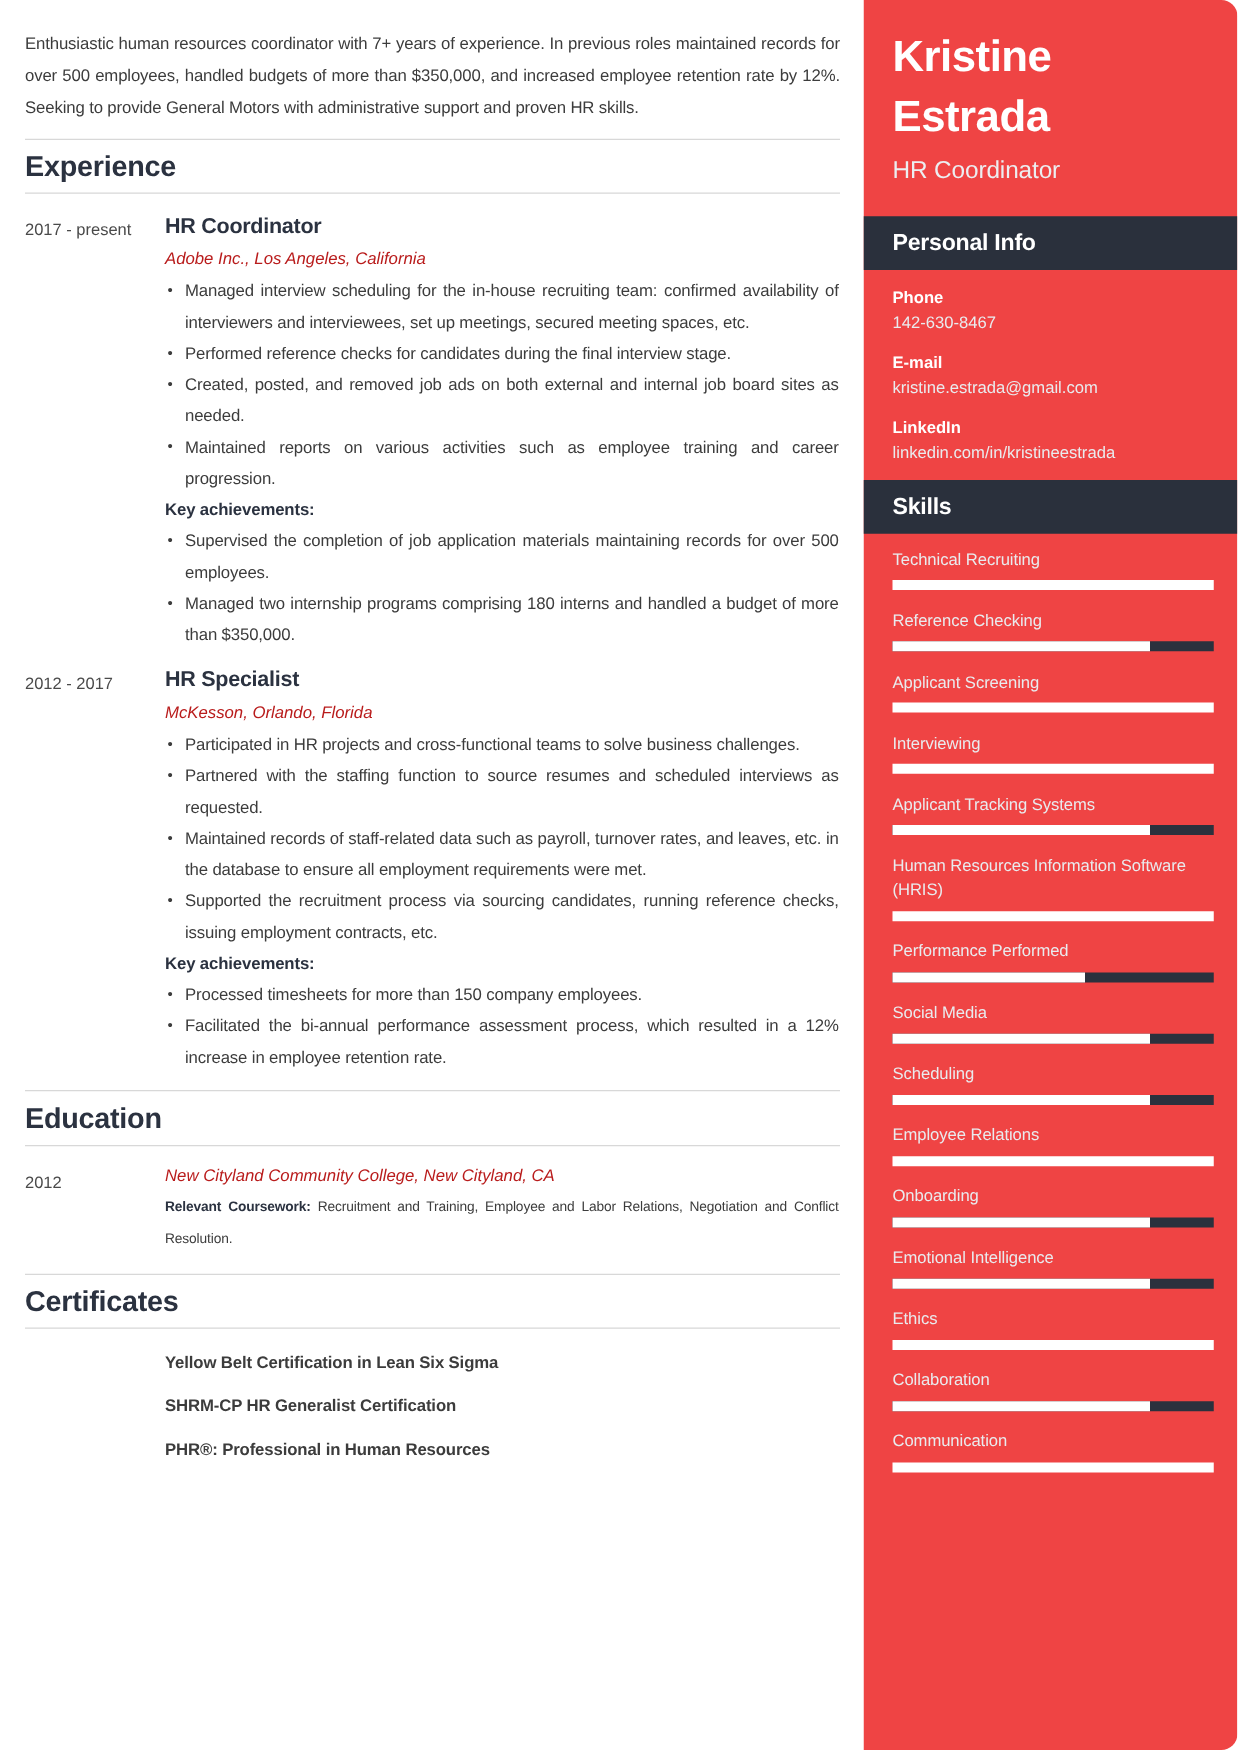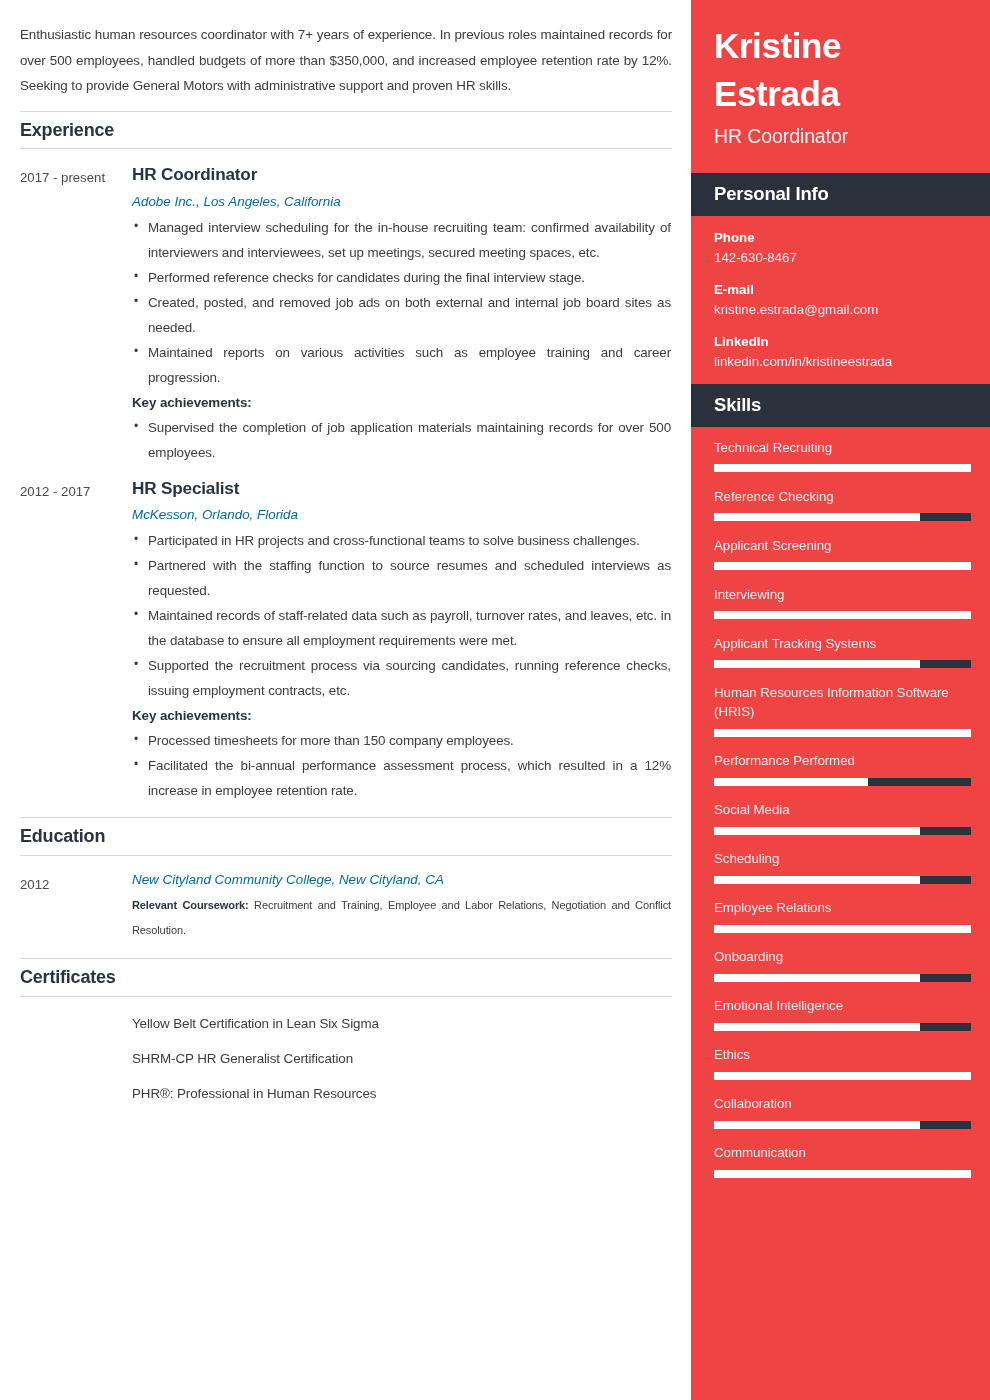--- a/index.html
+++ b/index.html
@@ -12,20 +12,21 @@
   }
 
   .page {
     position: relative;
     width: 990px;
     height: 1400px;
     display: flex;
     align-items: stretch;
     background: #ffffff;
     overflow: hidden;
+    border-radius: 13px;
   }
 
   
   .main {
     width: 691px;
     flex: 0 0 691px;
     padding: 22px 19px 0 20px;
     background: #ffffff;
   }
 
@@ -42,21 +43,21 @@
   .section {
     margin-top: 0;
   }
   .section-head {
     border-top: 1px solid #d8d8d8;
     border-bottom: 1px solid #d8d8d8;
     padding: 9px 0 8px 0;
     margin-bottom: 14px;
   }
   .section-head h2 {
-    font-size: 18px;
+    font-size: 23px;
     font-weight: bold;
     color: #2b3240;
     letter-spacing: -0.2px;
     line-height: 1.1;
   }
 
   
   .entry {
     display: flex;
     align-items: flex-start;
@@ -79,21 +80,21 @@
     font-size: 17.2px;
     font-weight: bold;
     color: #2b3240;
     line-height: 1.35;
     letter-spacing: -0.2px;
     margin-bottom: 5px;
   }
   .entry-sub {
     font-size: 13.4px;
     font-style: italic;
-    color: #0369a1;
+    color: #b91c1c;
     line-height: 1.5;
     margin-bottom: 3px;
   }
 
   ul.bullets { list-style: none; }
   ul.bullets li {
     position: relative;
     padding-left: 16px;
     font-size: 13.4px;
     line-height: 25px;
@@ -121,21 +122,21 @@
 
   .edu-course {
     font-size: 11px;
     line-height: 25px;
     color: #3c3c3c;
     text-align: justify;
     letter-spacing: -0.1px;
   }
   .edu-course b { color: #2b3240; }
 
-  .cert-list { list-style: none; }
+  .cert-list { list-style: none; font-weight: bold; }
   .cert-list li {
     font-size: 13.4px;
     line-height: 25px;
     color: #3c3c3c;
     margin-bottom: 10px;
     letter-spacing: -0.1px;
   }
 
   .gap-exp2 { height: 12px; }
   .gap-after-exp { height: 14px; }
@@ -236,20 +237,21 @@
           <div class="entry-sub">Adobe Inc., Los Angeles, California</div>
           <ul class="bullets">
             <li>Managed interview scheduling for the in-house recruiting team: confirmed availability of interviewers and interviewees, set up meetings, secured meeting spaces, etc.</li>
             <li>Performed reference checks for candidates during the final interview stage.</li>
             <li>Created, posted, and removed job ads on both external and internal job board sites as needed.</li>
             <li>Maintained reports on various activities such as employee training and career progression.</li>
           </ul>
           <div class="key-ach">Key achievements:</div>
           <ul class="bullets">
             <li>Supervised the completion of job application materials maintaining records for over 500 employees.</li>
+            <li>Managed two internship programs comprising 180 interns and handled a budget of more than $350,000.</li>
           </ul>
         </div>
       </div>
 
       <div class="gap-exp2"></div>
 
       <div class="entry">
         <div class="entry-date">2012 - 2017</div>
         <div class="entry-body">
           <div class="entry-title">HR Specialist</div>

